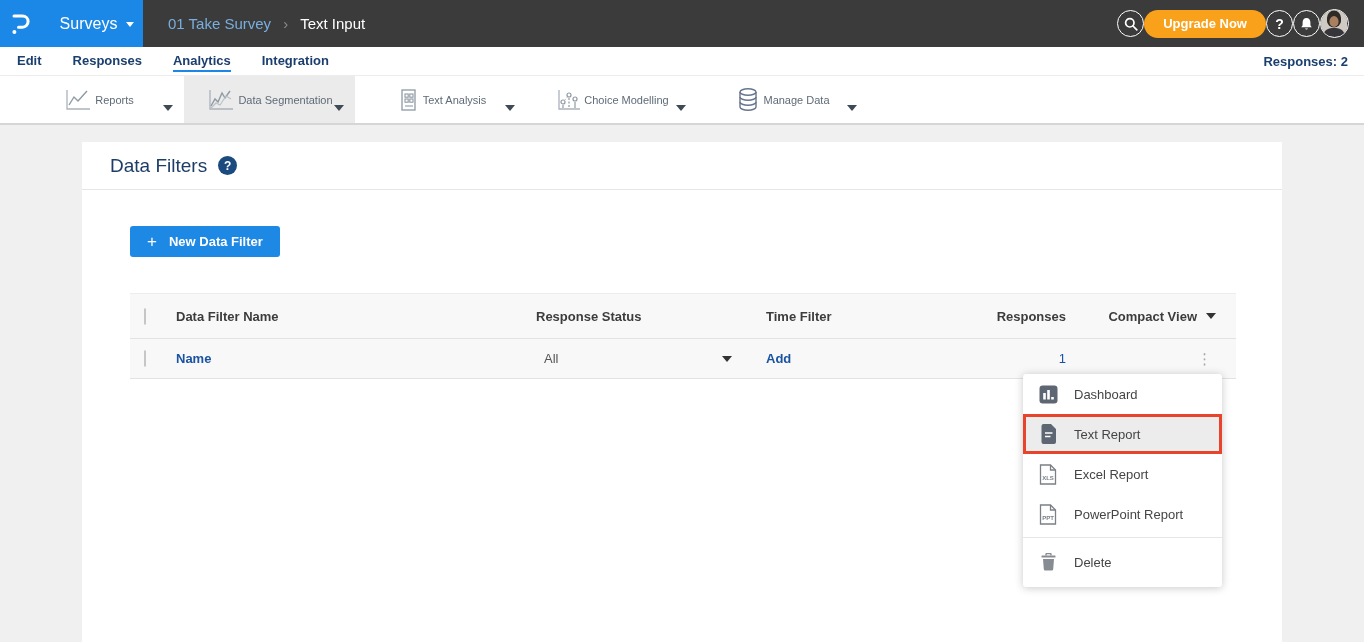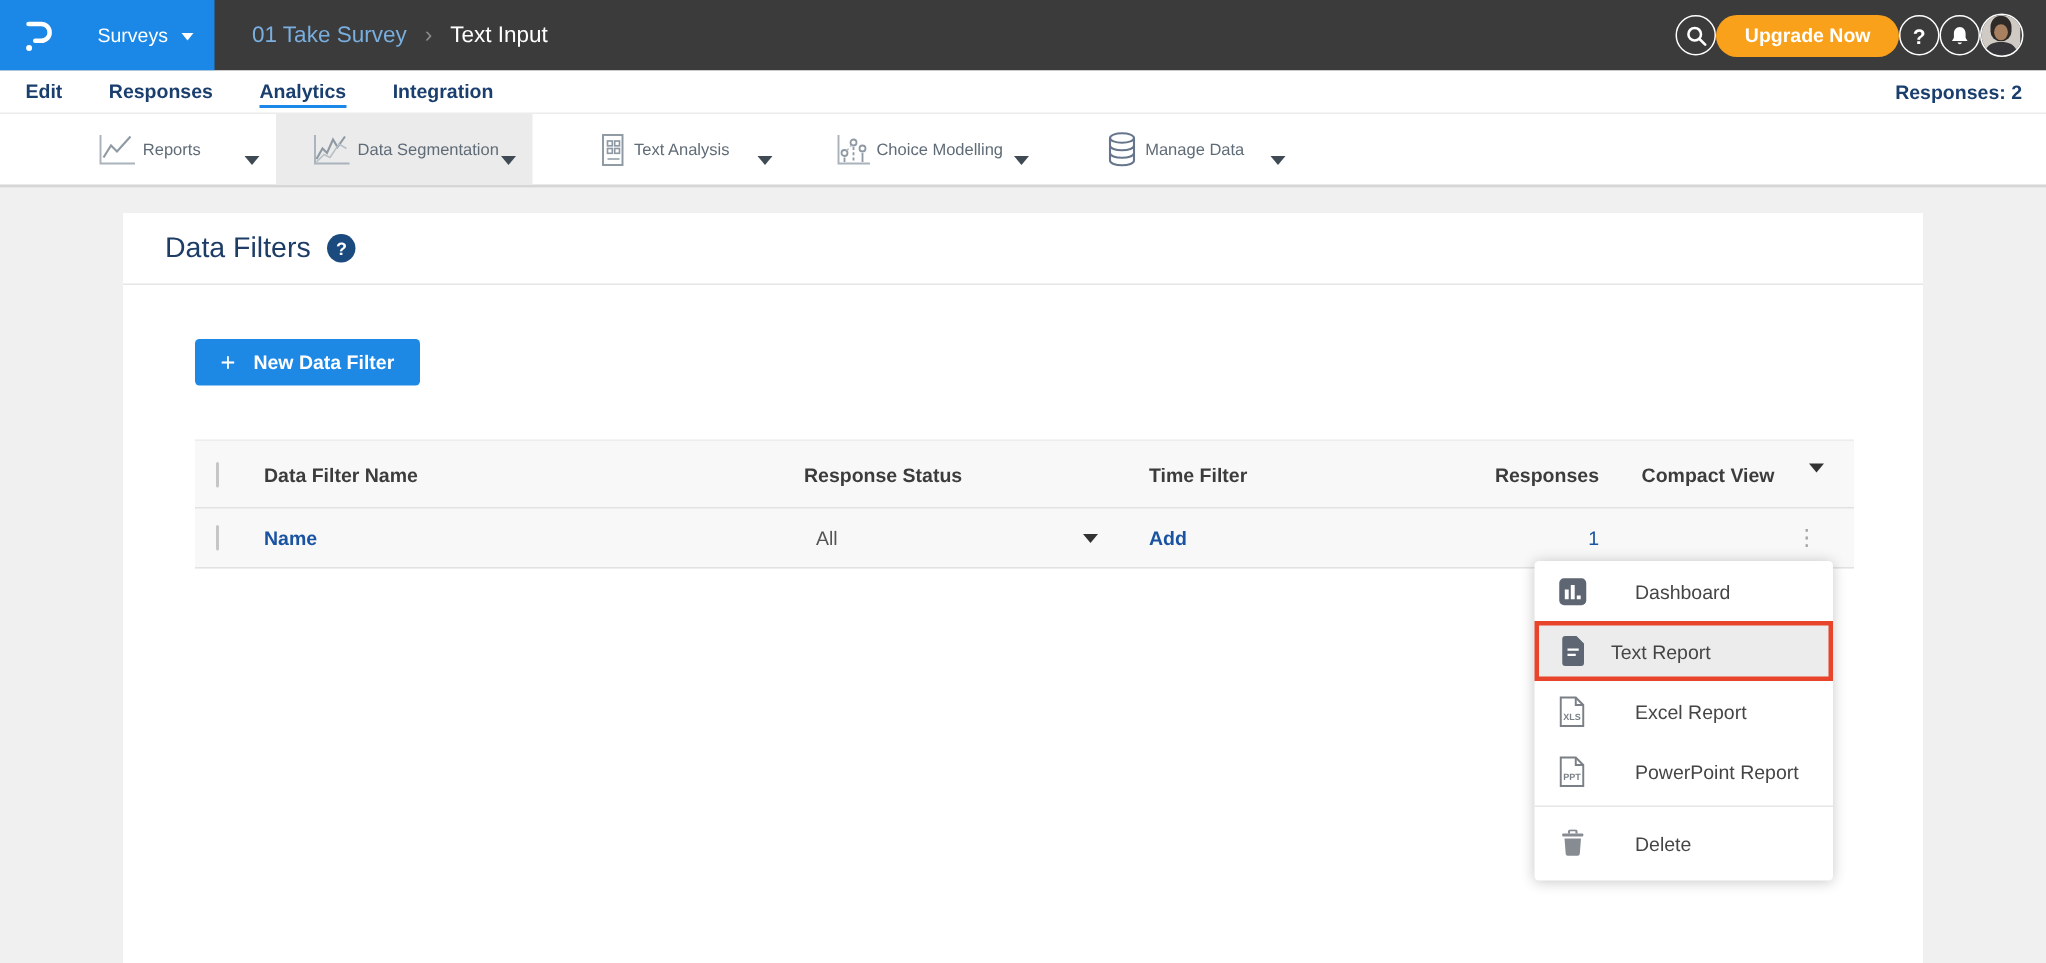--- a/index.html
+++ b/index.html
@@ -4,21 +4,21 @@
 <style>
   * { box-sizing: border-box; margin: 0; padding: 0; }
   html,body { width:1364px; }
   body { font-family: "Liberation Sans", sans-serif; background:#f0f0f0; }
   .page { position:relative; width:1364px; height:642px; background:#f0f0f0; overflow:hidden; }
 
   
   .topbar { position:absolute; top:0; left:0; right:0; height:47px; background:#3b3b3b; display:flex; align-items:center; }
   .brand { width:143px; height:47px; background:#1b87e6; display:flex; align-items:center; justify-content:center; gap:9px; color:#fff; cursor:pointer; }
   .brand-logo { width:22px; height:24px; display:flex; align-items:center; }
-  .brand-label { font-size:13px;margin-left:20px; }
+  .brand-label { font-size:16px;margin-left:20px; }
   .caret { display:inline-block; width:0; height:0; border-left:4.5px solid transparent; border-right:4.5px solid transparent; border-top:5.5px solid currentColor; }
   .brand .caret { margin-top:2px; }
   .breadcrumb { margin-left:25px; font-size:15px; display:flex; align-items:center; gap:12px; }
   .crumb-parent { color:#79aede; cursor:pointer; }
   .crumb-sep { color:#8d8d8d; font-size:15px; }
   .crumb-current { color:#fff; }
   .topbar-right { margin-left:auto; display:flex; align-items:center; gap:0; padding-right:15px; }
   .circle-btn { width:27px; height:27px; border:1.5px solid #fff; border-radius:50%; display:flex; align-items:center; justify-content:center; color:#fff; cursor:pointer; flex:0 0 auto; }
   .upgrade-btn { height:28px; padding:0 19px; border-radius:14px; background:#f9a11b; color:#fff; font-weight:bold; font-size:13px; display:flex; align-items:center; border:none; cursor:pointer; }
   .avatar { width:29px; height:29px; border-radius:50%; overflow:hidden; border:1.5px solid #fff; cursor:pointer; flex:0 0 auto; }
@@ -58,25 +58,25 @@
   .c-status{ width:230px; }
   .c-time  { width:220px; }
   .c-resp  { width:80px; text-align:right; }
   .c-view  { flex:1; display:flex; align-items:center; justify-content:flex-end; padding-right:20px; gap:9px; }
   .checkbox { width:17px; height:17px; border:1px solid #c6c6c6; border-radius:2px; background:#fff; cursor:pointer; }
   .link { color:#1a53a1; font-weight:bold; cursor:pointer; }
   .status-select { display:flex; align-items:center; justify-content:space-between; width:196px; padding-left:8px; cursor:pointer; color:#555; }
   .status-select .caret, .c-view .caret { border-left-width:5px; border-right-width:5px; border-top-width:6px; color:#333; }
   .resp-count { color:#1a53a1; }
   .kebab { color:#a5a5a5; font-size:15px; letter-spacing:0; cursor:pointer; line-height:1; padding:2px 4px; }
-  .view-toggle { display:flex; align-items:flex-start; gap:23px; cursor:pointer; }
+  .view-toggle { display:flex; align-items:center; gap:9px; cursor:pointer; }
 
   
   .menu { position:absolute; left:1023px; top:374px; width:199px; background:#fff; border-radius:3px; box-shadow:0 1px 9px rgba(0,0,0,0.22); padding-bottom:5px; z-index:10; }
-  .menu-item { height:40px; display:flex; align-items:center; padding:16px 15px; gap:32px; font-size:13px; color:#454545; cursor:pointer; }
+  .menu-item { height:40px; display:flex; align-items:center; padding:16px 15px; gap:16px; font-size:13px; color:#454545; cursor:pointer; }
   .menu-item.highlight { background:#ececec; border:3px solid #e8432b; padding:16px 12px; gap:16px; }
   .menu-divider { height:1px; background:#e6e6e6; margin:3px 0 4px; }
   .mi-icon { width:20px; display:flex; justify-content:center; flex:0 0 auto; }
 </style>
 </head>
 <body>
 
 <div class="page">
 
   <div class="topbar">

